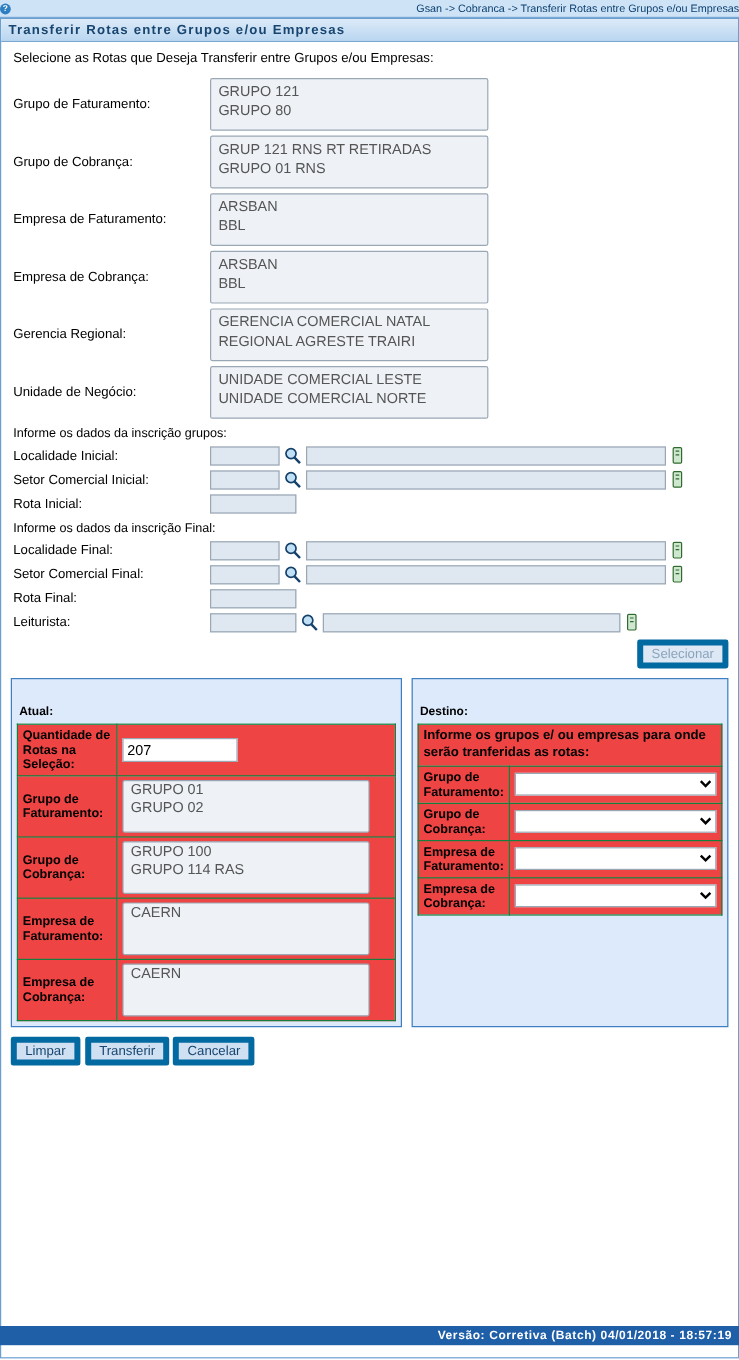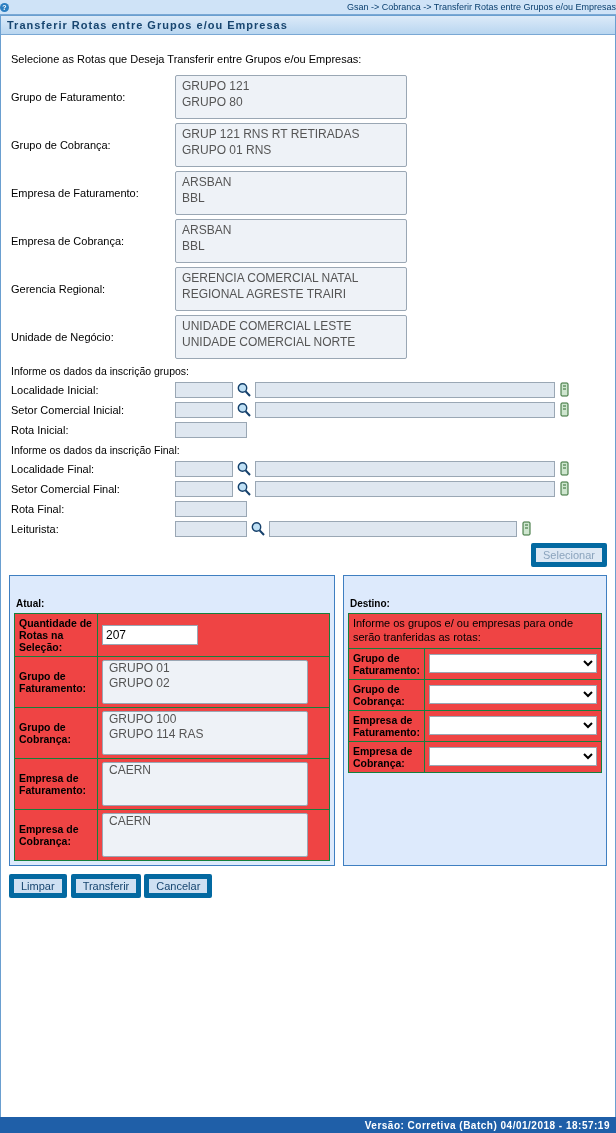--- a/index.html
+++ b/index.html
@@ -27,21 +27,21 @@
     background:#2d7fc1;color:#fff;
     font-size:7px;line-height:9px;text-align:center;
     display:inline-block;font-weight:bold;
   }
   .page{
     border:1px solid #6a9fd0;
     margin:0;
     height:1117px;
     box-sizing:border-box;
     background:#ffffff;
-    display:flex;flex-direction:column;gap:10px;
+    display:flex;flex-direction:column;
   }
   .title-bar{
     background:linear-gradient(to bottom,#dceaf8,#b9d6f0);
     border-bottom:1px solid #7aa8d4;
     height:18px;
     display:flex;align-items:center;
     padding-left:6px;
     font-size:11px;font-weight:bold;color:#17456f;
     letter-spacing:1px;
   }
@@ -119,38 +119,38 @@
   .panel-title{font-size:10px;font-weight:bold;margin:18px 0 4px 2px;}
   table.inner{border-collapse:collapse;width:100%;}
   table.inner td{
     border:1px solid #15803d;
     background:#ef4444;
     padding:3px 4px;
     font-size:11px;
     vertical-align:middle;
   }
   table.inner td.lblcell{width:74px;font-weight:bold;font-size:10.5px;}
-  .destino-note{font-size:11px;line-height:1.25;}
+  .destino-note{font-size:11px;line-height:1.25;font-weight:bold;}
   select.panel-multi{
     width:206px;height:44px;
     background:#eef2f7;border:1px solid #9aa7b4;
     font-size:12px;color:#555;padding-left:4px;box-sizing:border-box;
   }
   select.panel-combo{
     width:168px;height:19px;background:#fff;border:1px solid #9aa7b4;font-size:11px;
   }
   input.qtd{
     width:88px;height:18px;border:1px solid #9aa7b4;background:#fff;font-size:12px;padding:0 3px;
   }
   .footer-btns{
     display:flex;align-items:flex-end;gap:3px;margin-top:8px;padding-right:2px;
   }
   .footer-row{display:flex;gap:4px;}
   .statusbar{
-    position:absolute;left:0;bottom:0;width:616px;height:16px;
+    position:absolute;left:0;bottom:12px;width:616px;height:16px;
     background:#1f5fa8;color:#fff;font-size:10px;font-weight:bold;
     display:flex;align-items:center;justify-content:flex-end;
     padding-right:6px;box-sizing:border-box;letter-spacing:.5px;
   }
 </style>
 </head>
 <body>
 
 <div class="breadcrumb-bar">
   <span class="help-icon">?</span>

